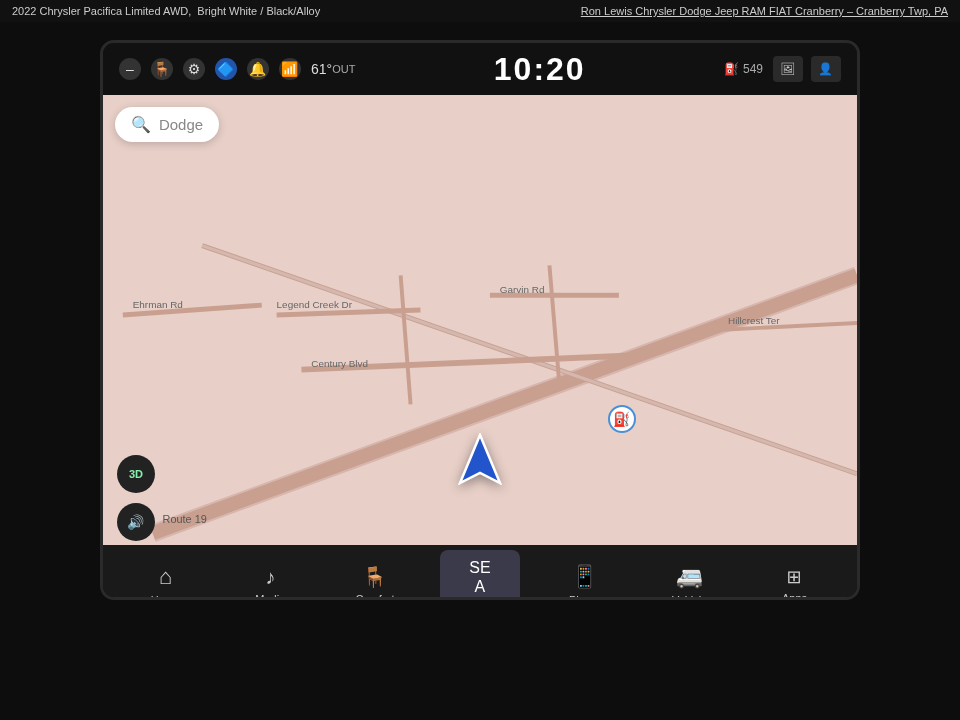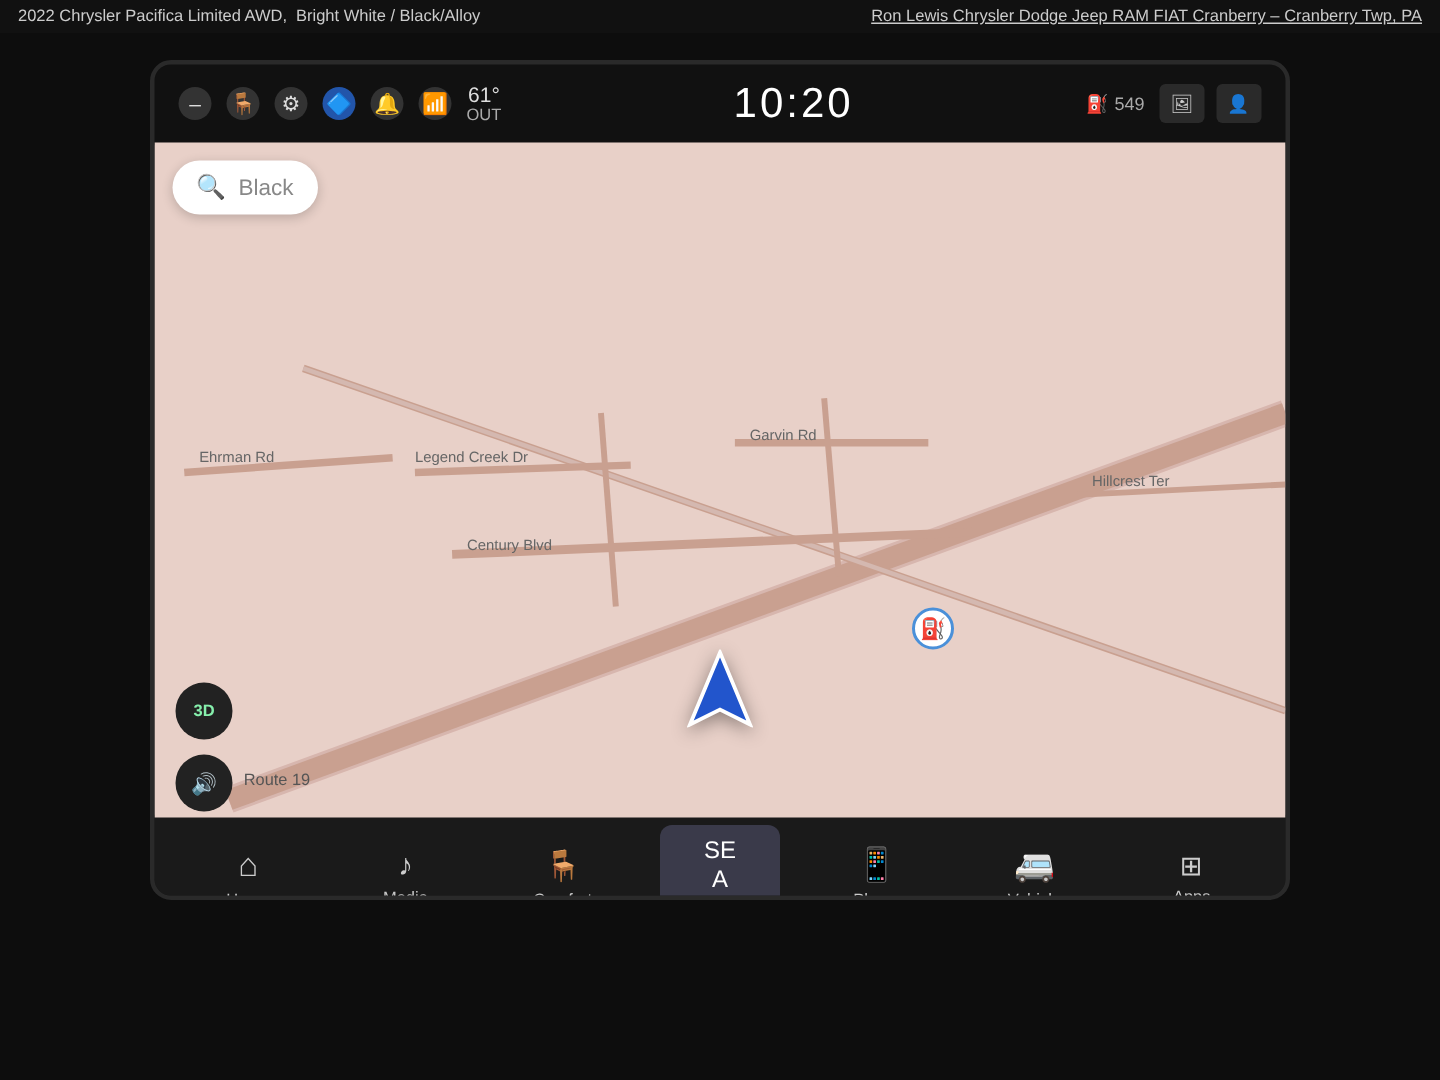--- a/index.html
+++ b/index.html
@@ -59,34 +59,34 @@
       padding: 0 16px;
       color: #ddd;
     }
     .status-left {
       display: flex;
       align-items: center;
       gap: 10px;
       font-size: 13px;
     }
     .status-center {
-      font-size: 28px;
-      font-weight: normal;
+      font-size: 32px;
+      font-weight: bold;
       color: #fff;
       letter-spacing: 2px;
     }
     .status-right {
       display: flex;
       align-items: center;
       gap: 10px;
       font-size: 13px;
     }
     .temp-display {
       display: flex;
-      flex-direction: column;
+      flex-direction: row;
       align-items: center;
       font-size: 11px;
       color: #aaa;
     }
     .temp-display .temp-val {
       font-size: 14px;
       color: #ddd;
     }
     .fuel-icon {
       display: flex;
@@ -316,21 +316,21 @@
         <text x="175" y="213" font-size="10" fill="#666" font-family="Arial">Legend Creek Dr</text>
         <text x="400" y="198" font-size="10" fill="#666" font-family="Arial">Garvin Rd</text>
         <text x="210" y="272" font-size="10" fill="#666" font-family="Arial">Century Blvd</text>
         <text x="630" y="229" font-size="10" fill="#666" font-family="Arial">Hillcrest Ter</text>
 
         <text x="60" y="430" font-size="11" fill="#555" font-family="Arial">Route 19</text>
       </svg>
 
       <div class="map-search">
         <span style="color:#888; font-size:16px;">🔍</span>
-        <span style="color:#888;">Black</span>
+        <span style="color:#888;">Dodge</span>
       </div>
 
       <div class="gas-icon">⛽</div>
 
       <div class="map-control map-control-3d">
         <span style="font-size:11px; font-weight:bold;">3D</span>
       </div>
       <div class="map-control map-control-sound">
         <span style="font-size:14px;">🔊</span>
       </div>

